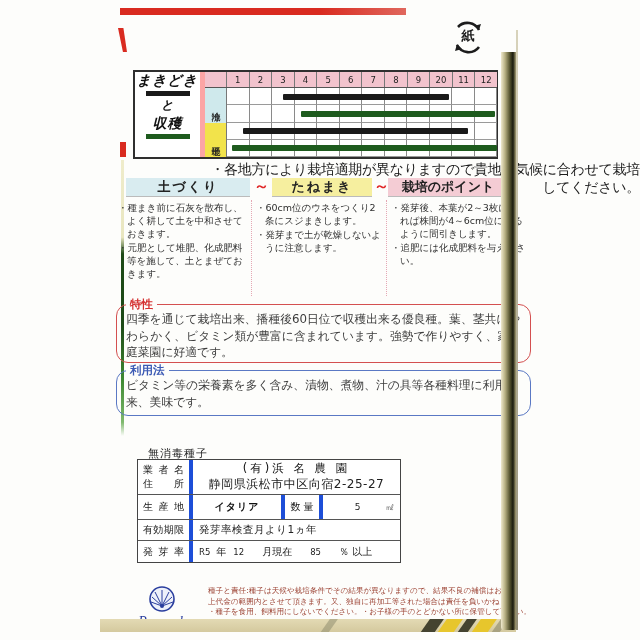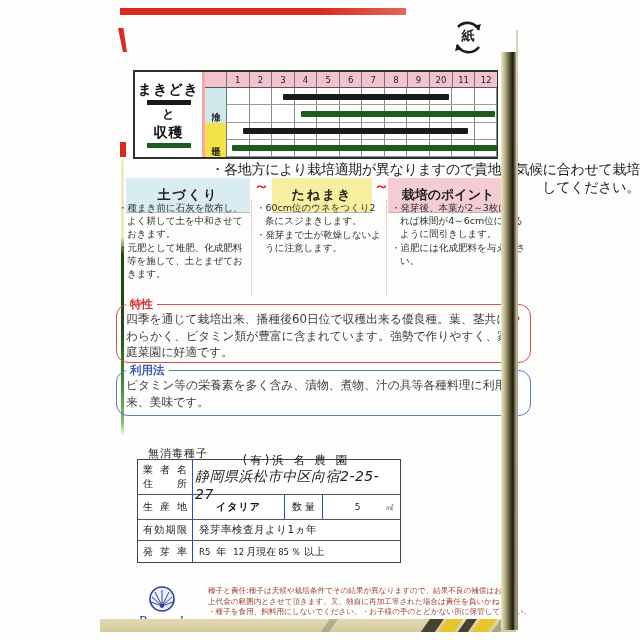--- a/index.html
+++ b/index.html
@@ -9,21 +9,21 @@
   .packet { position:absolute; inset:0; background:#fdfdfb; }
 
   
   .top-red-bar { position:absolute; left:120px; top:8px; width:286px; height:7px; background:linear-gradient(to right,#d92b20 70%,#e0675d 100%); }
   .red-wedge { position:absolute; left:118px; top:28px; width:9px; height:24px; background:#d92b20; clip-path:polygon(0 0,60% 0,100% 100%,55% 100%); }
   .recycle { position:absolute; left:450px; top:18px; width:36px; height:36px; }
   .recycle .kanji { position:absolute; left:0; top:0; width:36px; height:36px; display:flex; align-items:center; justify-content:center; font-size:13px; font-weight:bold; color:#1c1c1c; }
 
   
   .calendar { position:absolute; left:133px; top:70px; width:365px; height:89px; border:2px solid #2f2f2f; background:#fff; }
-  .cal-label { position:absolute; left:0; top:0; width:70px; height:100%; border-right:3px solid #fca5a5; display:flex; flex-direction:column; align-items:center; justify-content:center; gap:1px; }
+  .cal-label { position:absolute; left:0; top:0; width:70px; height:100%; border-right:5px solid #fca5a5; display:flex; flex-direction:column; align-items:center; gap:1px;font-style:italic; }
   .cal-label .t1 { font-size:14px; font-weight:bold; color:#111; letter-spacing:1px; }
   .cal-label .t2 { font-size:12px; font-weight:bold; color:#111; }
   .cal-bar-s { width:44px; height:5px; }
   .cal-head { position:absolute; left:70px; top:0; width:292px; height:16px; background:#f2c3cd; border-bottom:1px solid #555; display:flex; }
   .cal-head .reg-sp { width:22px; border-right:1px solid #777; }
   .cal-head .mcell { flex:1; border-right:1px solid #777; font-size:8.5px; color:#222; display:flex; align-items:center; justify-content:center; }
   .cal-head .mcell:last-child { border-right:none; }
   .cal-body { position:absolute; left:70px; top:16px; width:292px; height:69px; }
   .reg-label { position:absolute; left:0; width:22px; border-right:1px solid #777; writing-mode:vertical-rl; text-orientation:upright; font-size:9px; color:#222; display:flex; align-items:center; justify-content:center; line-height:1; }
   .lane { position:absolute; left:22px; width:270px; height:17.25px; display:flex; }
@@ -31,60 +31,60 @@
   .lane .cell:last-child { border-right:none; }
   .bar { position:absolute; height:6px; border-radius:1px; }
   .cal-note { position:absolute; left:200px; top:161px; font-size:14px; color:#1c1c1c; letter-spacing:-0.3px;text-align:right; }
 
   
   .left-line { position:absolute; left:121px; top:160px; width:3px; height:276px;
     background:linear-gradient(to bottom,#efeccb 0%,#e9e6c0 28%,#1d4a17 34%,#1d4a17 60%,#3f8a33 80%,#7fb96e 95%,transparent 100%); }
   .red-tick { position:absolute; left:120px; top:142px; width:6px; height:15px; background:#d92b20; }
 
   
-  .sec-head { position:absolute; top:178px; height:34px; display:flex; align-items:center; justify-content:center; font-size:13px; font-weight:bold; color:#222; letter-spacing:2px; box-shadow:0 1px 0 #bbb; }
+  .sec-head { position:absolute; top:178px; height:18px; display:flex; align-items:center; justify-content:center; font-size:13px; font-weight:bold; color:#222; letter-spacing:2px; box-shadow:0 1px 0 #bbb; }
   .tilde { position:absolute; top:177px; font-size:15px; font-weight:bold; color:#e02828; }
   .sec-col { position:absolute; top:201px; font-size:9.5px; line-height:13px; color:#2e2e2e; }
   .sec-col .bullet { padding-left:9px; text-indent:-9px; margin-bottom:1px; }
   .sep-dot { position:absolute; top:200px; height:96px; border-left:1px dotted #e5a8b4; }
 
   
   .rbox { position:absolute; left:116px; width:415px; border-radius:12px; background:transparent; }
   .rbox .legend { position:absolute; top:-8px; left:9px; background:#fdfdfb; padding:0 4px; font-size:11.5px; font-weight:bold; }
   .rbox .body { padding:6px 9px 4px 9px; font-size:11.8px; line-height:16.5px; color:#3c3c3c; }
   .feature { top:304px; height:59px; border:1.6px solid #d45050; }
   .feature .legend { color:#d42f2f; }
   .usage { top:370px; height:46px; border:1.6px solid #5a78c4; }
   .usage .legend { color:#3c5ab4; }
 
   
   .seed-type { position:absolute; left:148px; top:446px; font-size:11px; color:#222; letter-spacing:1px; }
   .itable { position:absolute; left:137px; top:459px; width:264px; border:1.5px solid #444; background:#fff; }
   .irow { display:flex; border-bottom:1px solid #555; }
   .irow:last-child { border-bottom:none; }
-  .icell { border-right:1px solid #1d4ed8; display:flex; align-items:center; justify-content:center; }
+  .icell { border-right:4px solid #1d4ed8; display:flex; align-items:center; justify-content:center; }
   .icell:last-child { border-right:none; }
   .ilabel { width:55px; flex:none; flex-direction:column; font-size:10px; color:#222; padding:2px 5px; }
   .ilabel span { width:100%; text-align:justify; text-align-last:justify; }
   .r1 { height:35px; }
   .r1 .content { flex:1; flex-direction:column; padding:1px 2px; }
   .dname { font-size:11.5px; font-weight:normal; color:#111; letter-spacing:3px; }
-  .daddr { font-size:14px; color:#222; letter-spacing:0.5px;font-style:italic; }
+  .daddr { font-size:12px; color:#222; letter-spacing:0.5px; }
   .r2 { height:25px; }
   .r2 .origin { width:92px; font-size:10px; font-weight:bold; color:#111; letter-spacing:1px; }
   .r2 .qlabel { width:38px; font-size:10px; color:#222; }
   .r2 .qval { flex:1; font-size:9px; color:#222; justify-content:space-between; padding:0 6px; }
   .r2 .qval .unit { font-size:8px; color:#555; }
   .r3 { height:21px; }
   .r3 .exp { flex:1; font-size:10.5px; color:#222; justify-content:flex-start; padding-left:6px; letter-spacing:0.5px; }
   .r4 { height:21px; }
   .r4 .germ { flex:1; font-size:10px; color:#222; justify-content:flex-start; gap:0; padding:0 6px; }
   .r4 .germ .sm { font-size:8.5px; }
   .r4 .germ .sp1 { margin:0 7px 0 6px; }
-  .r4 .germ .sp2 { margin-left:2px; }
+  .r4 .germ .sp2 { margin-left:18px; }
 
   
   .brand { position:absolute; left:122px; top:586px; width:80px; text-align:center; }
   .brand .name { font-family:"Liberation Serif","DejaVu Serif",serif; font-style:italic; font-size:14px; color:#2a3e9e; margin-top:-2px; }
   .disc { position:absolute; left:208px; top:586px; width:328px; font-size:7.6px; line-height:10.5px; color:#9c4334; }
 
   
   .bottom-strip { position:absolute; left:100px; top:619px; width:416px; height:13px; background:linear-gradient(to bottom,#e3dab4,#d4c99e); overflow:hidden; }
   .stripe { position:absolute; top:-3px; height:20px; transform:skewX(-35deg); }
   .right-edge { position:absolute; left:501px; top:52px; width:16px; height:578px;

